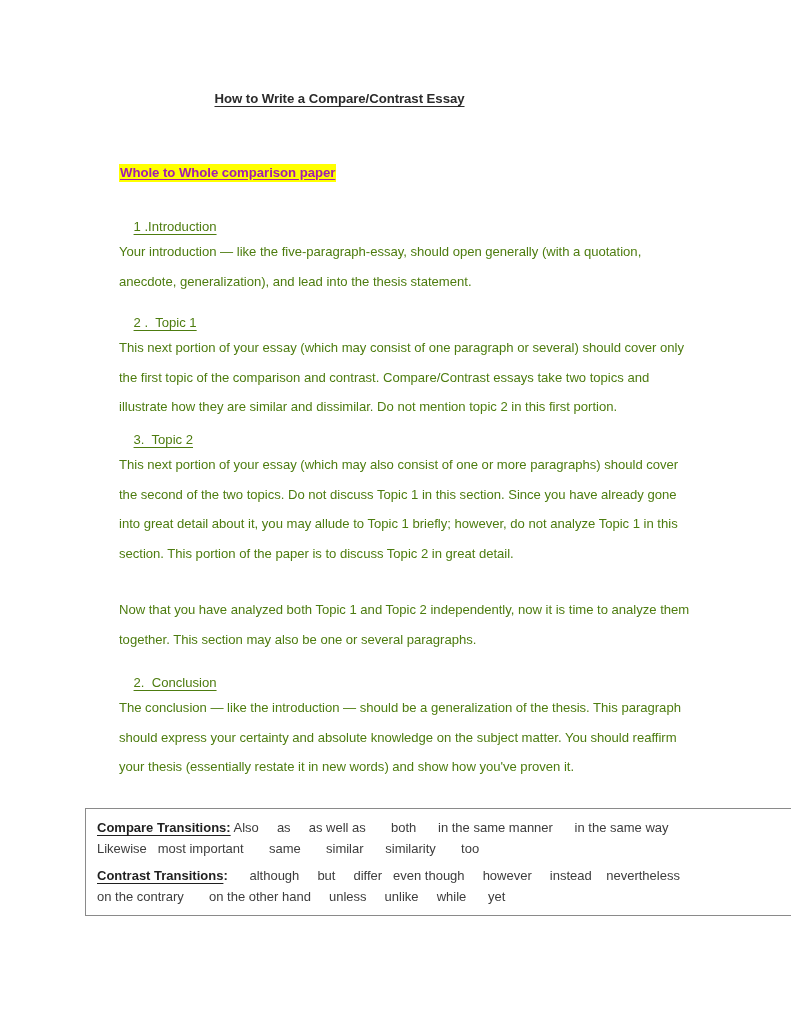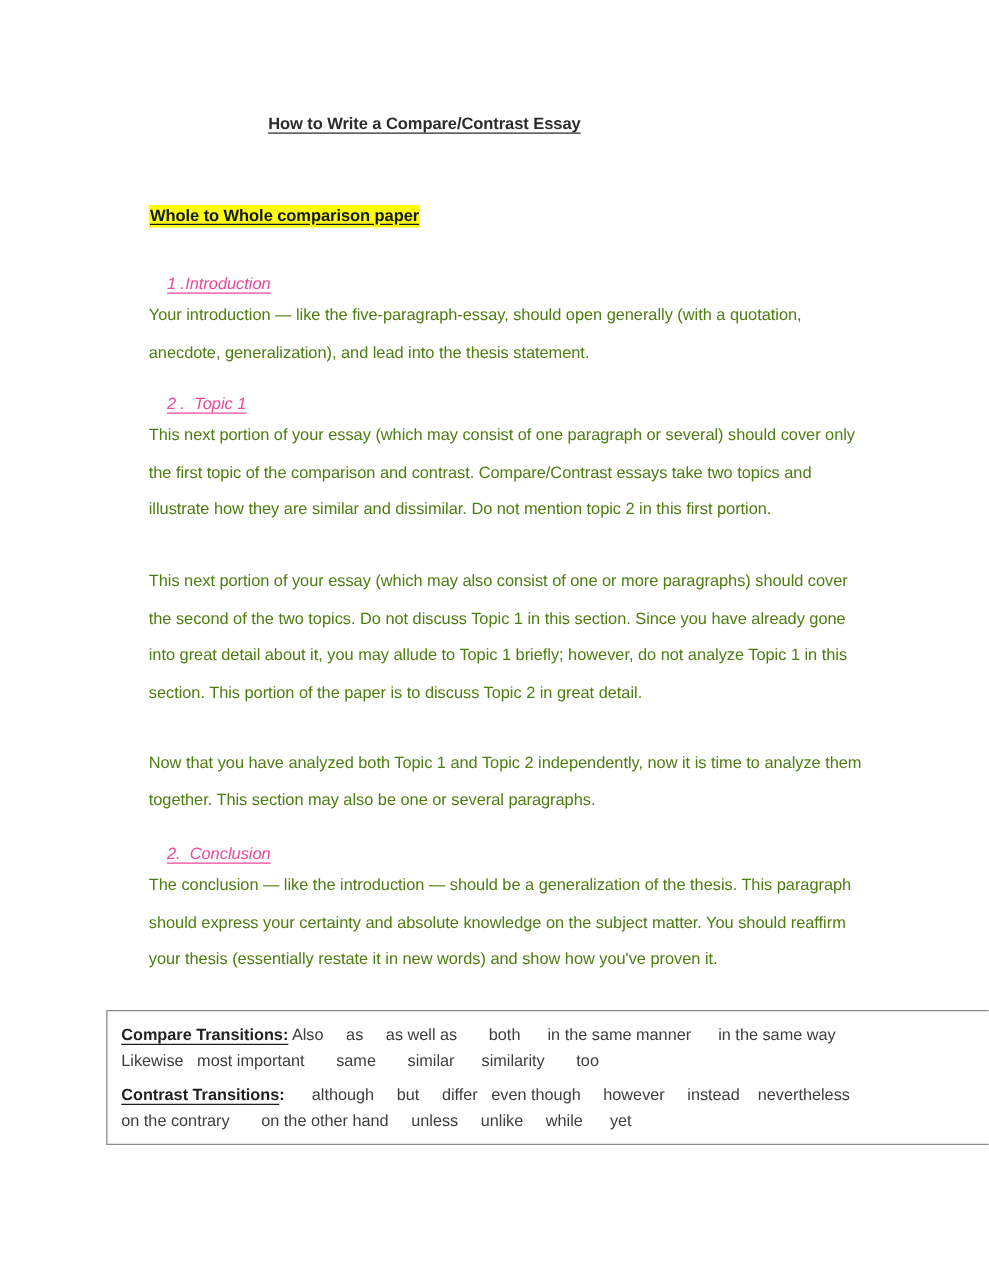--- a/index.html
+++ b/index.html
@@ -35,36 +35,35 @@
   .doc-title span {
     text-decoration: underline;
     text-underline-offset: 2.5px;
   }
   .hl-heading {
     position: absolute;
     top: 165px;
     left: 119px;
     font-size: 13.2px;
     font-weight: bold;
-    color: #0f172a;
+    color: #a21caf;
     letter-spacing: -0.05px;
   }
   .hl-heading .hl {
     background: #FFFF00;
     text-decoration: underline;
     text-underline-offset: 2px;
     padding: 1px 1px 2px 1px;
   }
   .sec-heading {
     position: absolute;
     left: 119px;
     font-size: 13.1px;
-    font-style: italic;
     font-weight: normal;
-    color: #ec4899;
+    color: #4d7c0f;
     white-space: pre;
   }
   .sec-heading span.u {
     text-decoration: underline;
     text-underline-offset: 2.5px;
   }
   .para {
     position: absolute;
     left: 119px;
     width: 575px;
@@ -119,20 +118,23 @@
   <div class="sec-heading" style="top:204px">
     <span class="u">1 .Introduction</span>
   </div>
   <div class="para" style="top:237px">Your introduction — like the five-paragraph-essay, should open generally (with a quotation, anecdote, generalization), and lead into the thesis statement.</div>
 
   <div class="sec-heading" style="top:300px">
     <span class="u">2 .  Topic 1</span>
   </div>
   <div class="para" style="top:333px">This next portion of your essay (which may consist of one paragraph or several) should cover only the first topic of the comparison and contrast. Compare/Contrast essays take two topics and illustrate how they are similar and dissimilar. Do not mention topic 2 in this first portion.</div>
 
+  <div class="sec-heading" style="top:417px">
+    <span class="u">3.  Topic 2</span>
+  </div>
   <div class="para" style="top:450px">This next portion of your essay (which may also consist of one or more paragraphs) should cover the second of the two topics. Do not discuss Topic 1 in this section. Since you have already gone into great detail about it, you may allude to Topic 1 briefly; however, do not analyze Topic 1 in this section. This portion of the paper is to discuss Topic 2 in great detail.</div>
 
   <div class="para" style="top:595px">Now that you have analyzed both Topic 1 and Topic 2 independently, now it is time to analyze them together. This section may also be one or several paragraphs.</div>
 
   <div class="sec-heading" style="top:660px">
     <span class="u">2.  Conclusion</span>
   </div>
   <div class="para" style="top:693px">The conclusion — like the introduction — should be a generalization of the thesis. This paragraph should express your certainty and absolute knowledge on the subject matter. You should reaffirm your thesis (essentially restate it in new words) and show how you've proven it.</div>
 
   <div class="transitions-box">

